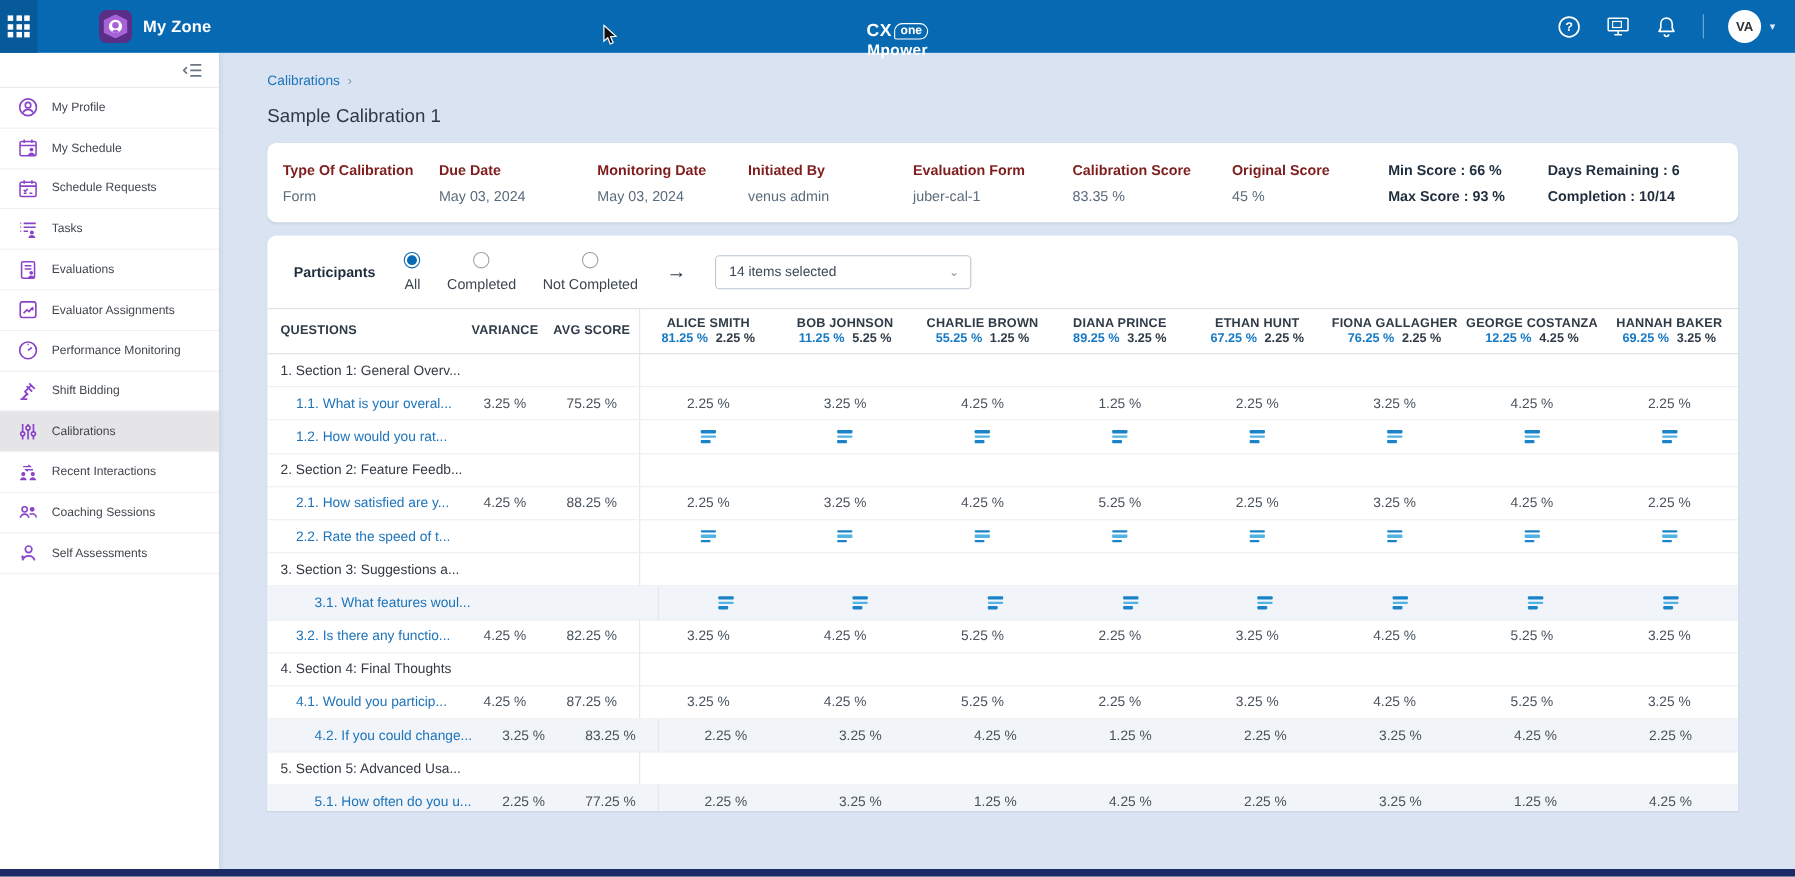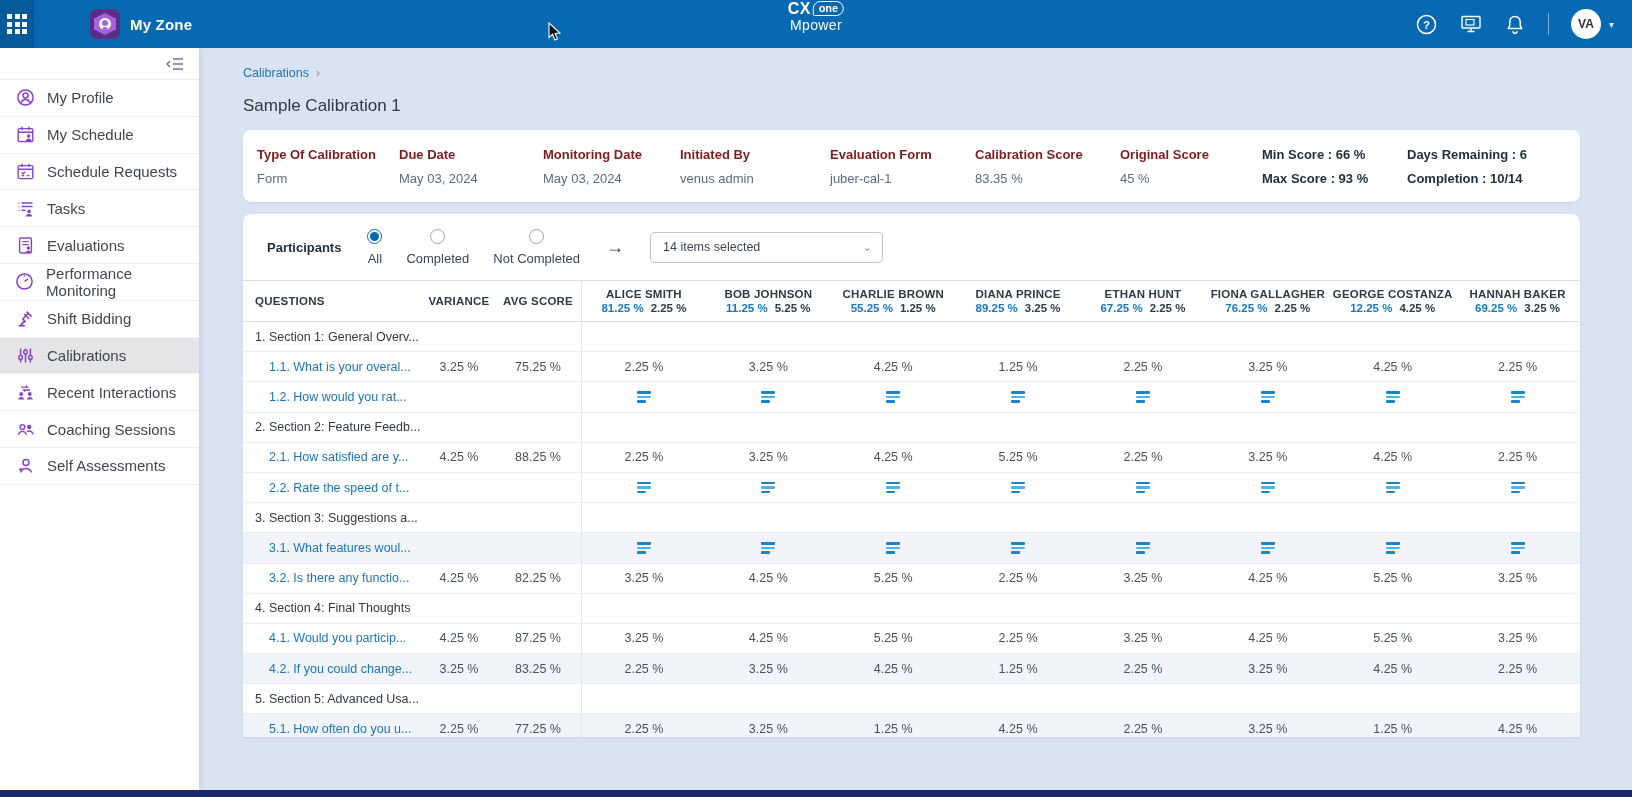--- a/index.html
+++ b/index.html
@@ -10,41 +10,41 @@
   .topbar { height:48px; background:#0769b1; display:flex; align-items:center; position:relative; z-index:5;gap:40px; }
   .waffle { width:34px; height:48px; background:#065a9a; display:flex; align-items:center; justify-content:center; cursor:pointer; }
   .waffle-grid { display:grid; grid-template-columns:repeat(3,5px); grid-gap:2.5px; }
   .waffle-grid i { width:5px; height:5px; background:#fff; display:block; }
   .brand { display:flex; align-items:center; gap:10px; margin-left:16px; }
   .hexlogo { width:30px; height:30px; border-radius:7px; background:#5a2d86; display:flex; align-items:center; justify-content:center; }
   .hexlogo .hex { width:22px; height:22px; background:#a662d6; clip-path:polygon(50% 0,100% 25%,100% 75%,50% 100%,0 75%,0 25%); display:flex; align-items:center; justify-content:center; }
   .hexlogo .person { width:12px; height:12px; border-radius:50%; background:#fff; position:relative; overflow:hidden; }
   .hexlogo .person:after { content:""; position:absolute; left:3px; top:2px; width:6px; height:6px; border-radius:50%; background:#a662d6; box-shadow:0 7px 0 0 #a662d6; }
   .app-title { color:#fff; font-size:15px; font-weight:bold; letter-spacing:.2px; }
-  .center-logo { position:absolute; left:50%; transform:translateX(-50%); top:0; color:#fff; text-align:center; line-height:1.1; }
+  .center-logo { position:absolute; left:50%; transform:translateX(-50%); top:20px; color:#fff; text-align:center; line-height:1.1; }
   .cl-top { display:flex; align-items:center; justify-content:center; gap:2px; }
   .cl-cx { font-weight:bold; font-size:16px; letter-spacing:.3px; }
   .cl-one { font-size:11px; font-weight:bold; border:1.5px solid #fff; border-radius:9px 9px 9px 2px; padding:0 5px 1px 5px; }
-  .cl-mpower { font-size:14px; font-weight:normal; letter-spacing:.4px; }
+  .cl-mpower { font-size:14px; font-weight:bold; letter-spacing:.4px; }
   .topbar-right { margin-left:auto; display:flex; align-items:center; gap:22px; padding-right:18px; }
   .tb-icon { width:22px; height:22px; display:flex; align-items:center; justify-content:center; cursor:pointer; }
   .tb-icon svg { display:block; }
   .tb-divider { width:1px; height:22px; background:rgba(255,255,255,.45); }
   .avatar { width:30px; height:30px; border-radius:50%; background:#fff; color:#333; font-size:12px; font-weight:bold; display:flex; align-items:center; justify-content:center; }
   .avatar-caret { color:#dce9f5; font-size:10px; margin-left:-14px; }
 
   
   .app { display:flex; height:742px; }
   .sidebar { width:199px; background:#fff; box-shadow:2px 0 5px rgba(40,60,90,.10); display:flex; flex-direction:column; }
   .sb-head { height:32px; display:flex; align-items:center; justify-content:flex-end; padding-right:14px; border-bottom:1px solid #ececf0; }
   .collapse-btn { cursor:pointer; display:flex; align-items:center; }
   .sb-item { height:36.8px; display:flex; align-items:center; gap:12px; padding-left:15px; border-bottom:1px solid #f0f0f3; cursor:pointer; }
   .sb-item.selected { background:#e5e5e8; }
   .sb-item .icon { width:20px; height:20px; display:flex; align-items:center; justify-content:center; }
-  .sb-item .lbl { font-size:15px; color:#41474e; }
+  .sb-item .lbl { font-size:11px; color:#41474e; }
 
   .content { flex:1; padding:0 52px 0 44px; position:relative; }
   .breadcrumb { margin-top:18px; font-size:12.5px; display:flex; align-items:center; gap:7px; }
   .breadcrumb a { color:#1d74bb; text-decoration:none; cursor:pointer; }
   .breadcrumb .chev { color:#8a939c; font-size:12px; }
   .page-title { margin-top:16px; font-size:17px; font-weight:500; color:#2d3a46; }
 
   
   .summary-card { margin-top:14px; background:#fff; border-radius:8px; box-shadow:0 1px 2px rgba(30,50,80,.08); height:72px; display:flex; align-items:center; padding:0 14px; }
   .sum-field { display:flex; flex-direction:column; gap:9px; }
@@ -74,21 +74,21 @@
   .h-fixed { font-size:11.5px; font-weight:bold; color:#2f3b47; letter-spacing:.2px; }
   .h-q { padding-left:12px; text-align:left; }
   .h-c { text-align:center; }
   .cell-p { text-align:left; height:100%; display:flex; flex-direction:column; align-items:center; justify-content:center; }
   .first-p { border-left:1px solid #e3e6ea; }
   .pname { font-size:11.5px; font-weight:bold; color:#2f3b47; letter-spacing:.2px; white-space:nowrap; }
   .pscores { margin-top:2px; font-size:11.5px; font-weight:bold; white-space:nowrap; }
   .pscores .sc { color:#1779c4; }
   .pscores .vr { color:#2f3b47; margin-left:7px; }
   .brow { height:30.2px; border-bottom:1px solid #eceef2; }
-  .brow.shaded { background:#f1f4f8; }
+  .brow.shaded { background:#f1f4f8;padding-left:17px; }
   .sec-label { grid-column:1 / span 3; font-size:12.5px; color:#333a42; padding-left:12px; white-space:nowrap; }
   .sec-rest { grid-column:4 / span 8; height:100%; }
   .q-link { font-size:12.5px; color:#1d74bb; padding-left:26px; white-space:nowrap; cursor:pointer; }
   .num { font-size:12.5px; color:#49525b; text-align:center; }
   .pcell { height:100%; display:flex; align-items:center; justify-content:center; }
   .comment-icon { display:inline-flex; flex-direction:column; gap:2px; cursor:pointer; align-items:flex-start; }
   .comment-icon i { display:block; height:2.6px; border-radius:1px; }
   .comment-icon i:nth-child(1) { width:14px; background:#1b84c9; }
   .comment-icon i:nth-child(2) { width:14px; background:#51b2e4; }
   .comment-icon i:nth-child(3) { width:9px; background:#1b84c9; }
@@ -214,20 +214,30 @@
               <path d="M6.4 5.6h6.2M6.4 8.6h6.2"></path>
               <circle cx="12.4" cy="12" r="1.7" fill="#8a43c8" stroke="none"></circle>
               <path d="M9.2 17c.5-1.7 1.7-2.6 3.2-2.6s2.7.9 3.2 2.6" fill="#8a43c8" stroke="none"></path>
             </svg>
           </span>
           <span class="lbl">Evaluations</span>
         </div>
         <div class="sb-item">
           <span class="icon">
             <svg width="19" height="19" viewBox="0 0 19 19" fill="none" stroke="#8a43c8" stroke-width="1.5">
+              <rect x="2.4" y="2.4" width="14.2" height="14.2" rx="2"></rect>
+              <path d="M5.4 12.8l3-3.1 2 1.6 3.4-4"></path>
+              <path d="M13.8 7.3l.1 2.2-2.1-.3" stroke-width="1.2"></path>
+            </svg>
+          </span>
+          <span class="lbl">Evaluator Assignments</span>
+        </div>
+        <div class="sb-item">
+          <span class="icon">
+            <svg width="19" height="19" viewBox="0 0 19 19" fill="none" stroke="#8a43c8" stroke-width="1.5">
               <circle cx="9.5" cy="9.5" r="7.6"></circle>
               <path d="M9.5 9.5l3.4-2.6"></path>
               <path d="M9.5 3.4v1.4" stroke-width="1.2"></path>
             </svg>
           </span>
           <span class="lbl">Performance Monitoring</span>
         </div>
         <div class="sb-item">
           <span class="icon">
             <svg width="19" height="19" viewBox="0 0 19 19" fill="none" stroke="#8a43c8" stroke-width="1.6">

